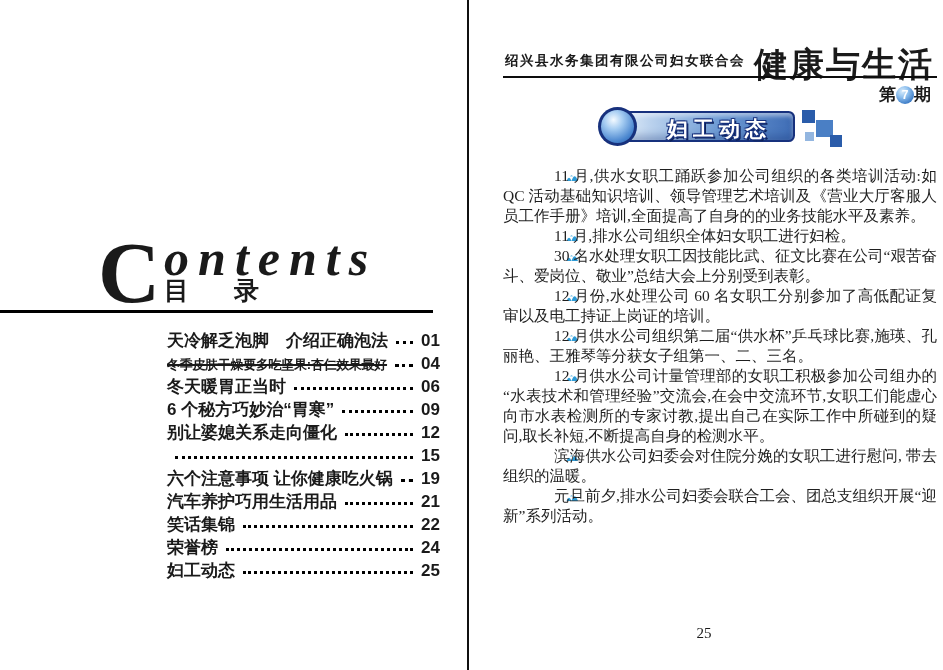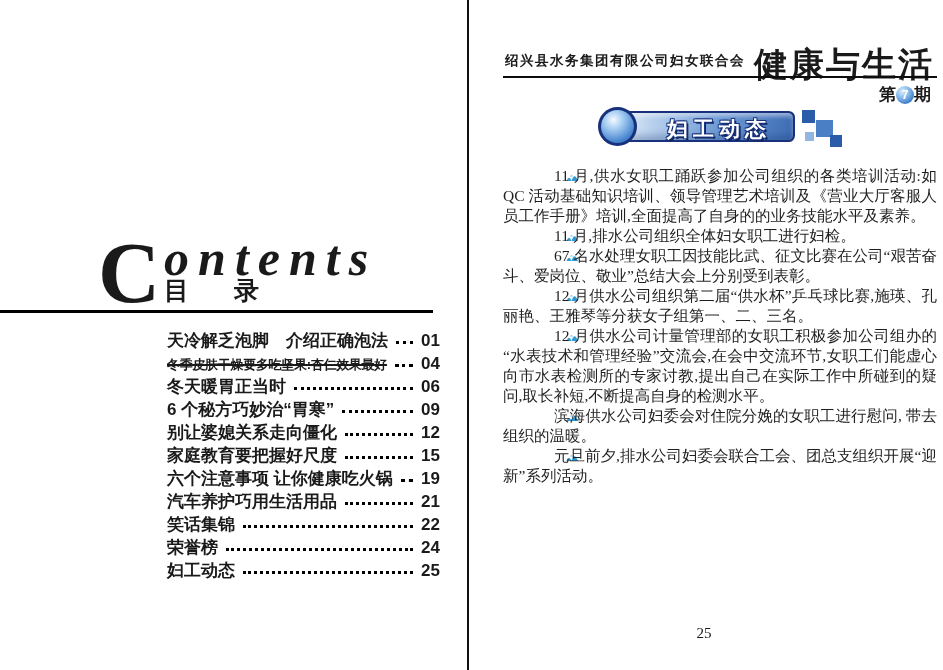--- a/index.html
+++ b/index.html
@@ -143,21 +143,20 @@
           <span class="toc-page">09</span>
         </li>
 
         <li class="toc-row">
           <span class="toc-title">别让婆媳关系走向僵化</span>
           <span class="leader"></span>
           <span class="toc-page">12</span>
         </li>
 
         <li class="toc-row">
-          <span class="toc-title">家庭教育要把握好尺度</span>
           <span class="leader"></span>
           <span class="toc-page">15</span>
         </li>
 
         <li class="toc-row">
           <span class="toc-title">六个注意事项 让你健康吃火锅</span>
           <span class="leader"></span>
           <span class="toc-page">19</span>
         </li>
 
@@ -225,23 +224,30 @@
               <path d="M6.5 10 Q9.5 0.5 13 10 Z" fill="#2e9bd6"></path>
               <path d="M5 5.5 Q6.5 2.5 8 5.5 Z" fill="#7cc3e8"></path>
             </svg></span><span class="ptext">11 月,排水公司组织全体妇女职工进行妇检。</span>
         </p>
 
         <p class="para">
           <span class="pbullet"><svg width="16" height="11" viewBox="0 0 16 11">
               <path d="M1.5 10 Q4 3.5 6.5 10 Z" fill="#2e9bd6"></path>
               <path d="M6.5 10 Q9.5 0.5 13 10 Z" fill="#2e9bd6"></path>
               <path d="M5 5.5 Q6.5 2.5 8 5.5 Z" fill="#7cc3e8"></path>
-            </svg></span><span class="ptext">67 名水处理女职工因技能比武、征文比赛在公司“艰苦奋斗、爱岗位、敬业”总结大会上分别受到表彰。</span>
-        </p>
-
+            </svg></span><span class="ptext">30 名水处理女职工因技能比武、征文比赛在公司“艰苦奋斗、爱岗位、敬业”总结大会上分别受到表彰。</span>
+        </p>
+
+        <p class="para">
+          <span class="pbullet"><svg width="16" height="11" viewBox="0 0 16 11">
+              <path d="M1.5 10 Q4 3.5 6.5 10 Z" fill="#2e9bd6"></path>
+              <path d="M6.5 10 Q9.5 0.5 13 10 Z" fill="#2e9bd6"></path>
+              <path d="M5 5.5 Q6.5 2.5 8 5.5 Z" fill="#7cc3e8"></path>
+            </svg></span><span class="ptext">12 月份,水处理公司 60 名女职工分别参加了高低配证复审以及电工持证上岗证的培训。</span>
+        </p>
 
         <p class="para">
           <span class="pbullet"><svg width="16" height="11" viewBox="0 0 16 11">
               <path d="M1.5 10 Q4 3.5 6.5 10 Z" fill="#2e9bd6"></path>
               <path d="M6.5 10 Q9.5 0.5 13 10 Z" fill="#2e9bd6"></path>
               <path d="M5 5.5 Q6.5 2.5 8 5.5 Z" fill="#7cc3e8"></path>
             </svg></span><span class="ptext">12 月供水公司组织第二届“供水杯”乒乓球比赛,施瑛、孔丽艳、王雅琴等分获女子组第一、二、三名。</span>
         </p>
 
         <p class="para">

